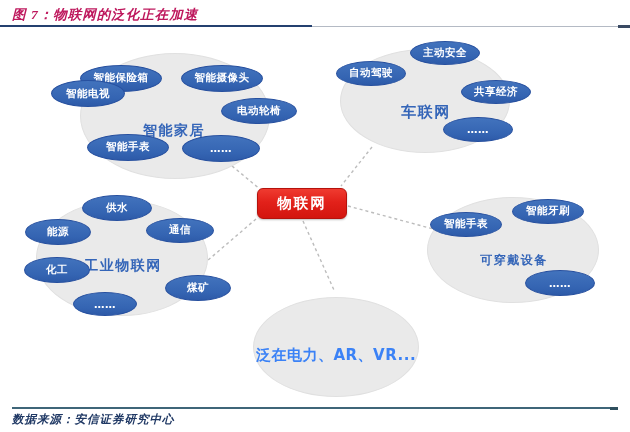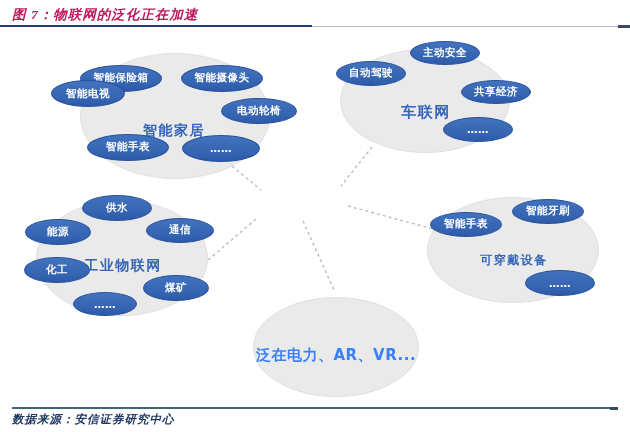--- a/index.html
+++ b/index.html
@@ -92,24 +92,25 @@
         <div class="bubble" style="left: 87px; top: 133.5px; width: 82px; height: 27px;">智能手表</div>
         <div class="bubble" style="left: 182px; top: 134.5px; width: 78px; height: 27px;">……</div>
         <div class="bubble" style="left: 336px; top: 60.5px; width: 70px; height: 25px;">自动驾驶</div>
         <div class="bubble" style="left: 410px; top: 41px; width: 70px; height: 24px;">主动安全</div>
         <div class="bubble" style="left: 461px; top: 80px; width: 70px; height: 24px;">共享经济</div>
         <div class="bubble" style="left: 443px; top: 116.5px; width: 70px; height: 25px;">……</div>
         <div class="bubble" style="left: 82px; top: 195px; width: 70px; height: 26px;">供水</div>
         <div class="bubble" style="left: 25px; top: 219px; width: 66px; height: 26px;">能源</div>
         <div class="bubble" style="left: 146px; top: 217.5px; width: 68px; height: 25px;">通信</div>
         <div class="bubble" style="left: 24px; top: 257px; width: 66px; height: 26px;">化工</div>
-        <div class="bubble" style="left: 143px; top: 275px; width: 66px; height: 26px;">煤矿</div>
+        <div class="bubble" style="left: 165px; top: 275px; width: 66px; height: 26px;">煤矿</div>
         <div class="bubble" style="left: 73px; top: 292px; width: 64px; height: 24px;">……</div>
         <div class="bubble" style="left: 430px; top: 211.5px; width: 72px; height: 25px;">智能手表</div>
         <div class="bubble" style="left: 512px; top: 198.5px; width: 72px; height: 25px;">智能牙刷</div>
         <div class="bubble" style="left: 525px; top: 270px; width: 70px; height: 26px;">……</div>
       </div>
+    <div class="center-box" id="center-box" style="left: 257px; top: 188px; width: 90px; height: 31px;">物联网</div>
   </div>
 
   <div class="rule rule-bottom"></div>
   <div class="rule rule-bottom-tick"></div>
   <div class="source-note">数据来源：安信证券研究中心</div>
 </div>
 
 </body></html>

